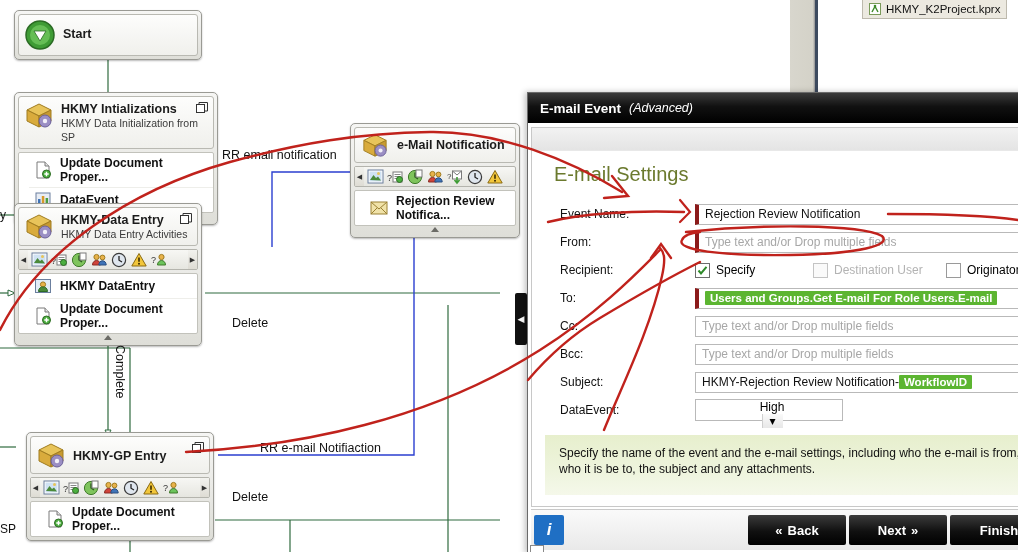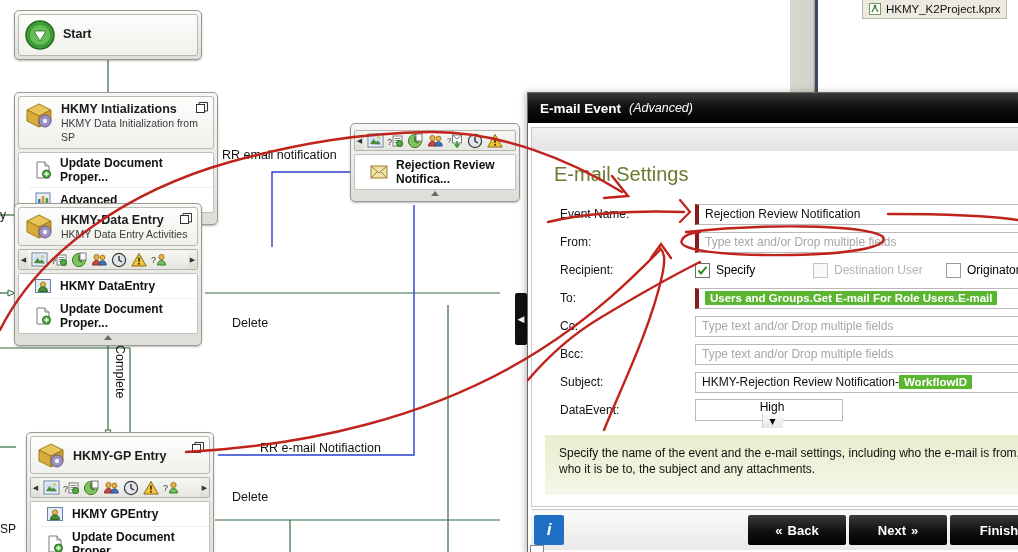--- a/index.html
+++ b/index.html
@@ -263,21 +263,21 @@
       </div>
       <div class="node-item">
         <span class="ic">
           <svg width="18" height="18" viewBox="0 0 18 18">
             <rect x="2" y="2" width="14" height="14" fill="#e8edf5" stroke="#6b7f9e" stroke-width="1"></rect>
             <rect x="4" y="8" width="2.5" height="6" fill="#3f74b8"></rect>
             <rect x="7.8" y="5" width="2.5" height="9" fill="#d89a2a"></rect>
             <rect x="11.6" y="7" width="2.5" height="7" fill="#4d9c3f"></rect>
           </svg>
         </span>
-        <span>Advanced</span>
+        <span>DataEvent</span>
       </div>
     </div>
     <div class="node-foot"></div>
   </div>
 
   <div class="node" id="n-de" style="left:14px;top:203px;width:188px;">
     <div class="node-head">
       <span class="ic">
         <svg width="30" height="28" viewBox="0 0 30 28">
           <path d="M3 9 L15 3 L27 9 L15 15 Z" fill="#e8c45a" stroke="#a07c20" stroke-width="1"></path>
@@ -426,42 +426,44 @@
               <circle cx="10.5" cy="5" r="2.6" fill="#e8b24a" stroke="#a07c20"></circle>
               <path d="M6.5 13 c0-3 2-4.5 4-4.5 s4 1.5 4 4.5 z" fill="#6cc45c" stroke="#3f7a2a"></path>
             </svg></span>
       </span>
       <span class="tb-arrow">▶</span>
     </div>
     <div class="node-list">
       <div class="node-item">
         <span class="ic">
           <svg width="18" height="18" viewBox="0 0 18 18">
-            <rect x="1.5" y="2.5" width="15" height="13" fill="#e2edf7" stroke="#6b7f9e"></rect>
-            <circle cx="9" cy="7.5" r="2.6" fill="#e8b24a" stroke="#a07c20"></circle>
-            <path d="M4.5 14.5 c0-3 2-4.6 4.5-4.6 s4.5 1.6 4.5 4.6 z" fill="#4a8a3a" stroke="#2d6b24"></path>
-          </svg>
-        </span>
-        <span>HKMY GPEntry</span>
-      </div>
-      <div class="node-item">
-        <span class="ic">
-          <svg width="18" height="18" viewBox="0 0 18 18">
             <path d="M3 1 h8 l4 4 v12 h-12 z" fill="#fff" stroke="#7a7a7a" stroke-width="1"></path>
             <path d="M11 1 v4 h4" fill="#e3e3e3" stroke="#7a7a7a" stroke-width="1"></path>
             <circle cx="12.5" cy="13" r="4" fill="#4caf3f" stroke="#2d6b24" stroke-width="1"></circle>
             <path d="M12.5 10.8 v4.4 M10.3 13 h4.4" stroke="#fff" stroke-width="1.4"></path>
           </svg>
         </span>
         <span>Update Document Proper...</span>
       </div>
     </div>
   </div>
 
   <div class="node" id="n-mail" style="left:350px;top:123px;width:170px;">
+    <div class="node-head" style="min-height:28px;">
+      <span class="ic">
+        <svg width="30" height="26" viewBox="0 0 30 28">
+          <path d="M3 9 L15 3 L27 9 L15 15 Z" fill="#e8c45a" stroke="#a07c20" stroke-width="1"></path>
+          <path d="M3 9 L3 20 L15 26 L15 15 Z" fill="#d9ab3c" stroke="#a07c20" stroke-width="1"></path>
+          <path d="M27 9 L27 20 L15 26 L15 15 Z" fill="#c79a30" stroke="#a07c20" stroke-width="1"></path>
+          <circle cx="21" cy="20" r="6" fill="#9b8fc4" stroke="#6a5f99" stroke-width="1"></circle>
+          <circle cx="21" cy="20" r="2.2" fill="#f2f0f8"></circle>
+        </svg>
+      </span>
+      <span class="node-title" style="padding-top:6px">e-Mail Notification</span>
+    </div>
     <div class="node-toolbar">
       <span class="tb-arrow">◀</span>
       <span class="tb-icons">
         <span class="ic"><svg width="17" height="16" viewBox="0 0 17 16">
               <rect x="1" y="1" width="15" height="13" fill="#fff" stroke="#6b7f9e"></rect>
               <rect x="2.5" y="2.5" width="12" height="10" fill="#cfe2f3"></rect>
               <path d="M3 11 L6.5 6 L9 9 L11 7.5 L14 11.5 Z" fill="#4a8a3a"></path>
               <circle cx="11.5" cy="4.5" r="1.5" fill="#e8c45a"></circle>
             </svg></span>
         <span class="ic"><svg width="17" height="16" viewBox="0 0 17 16">

